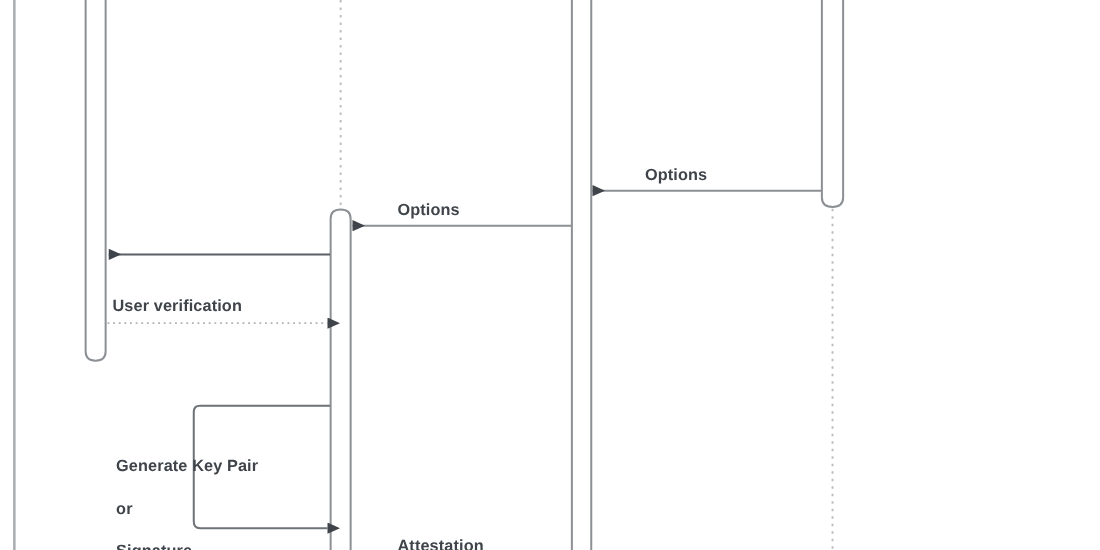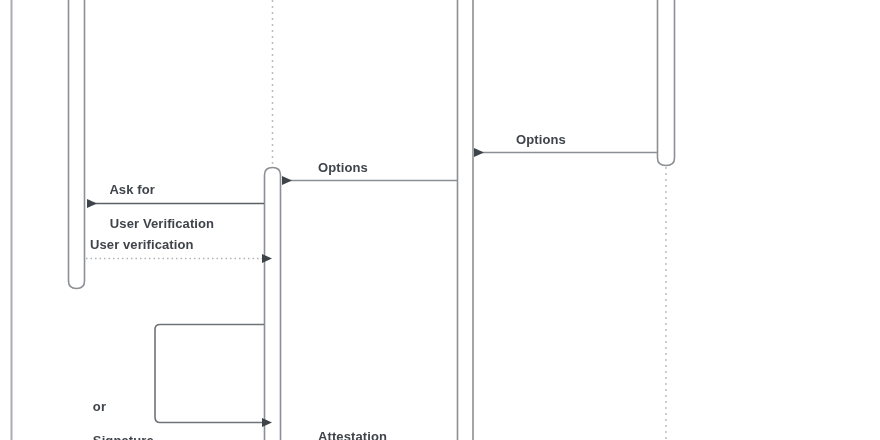--- a/index.html
+++ b/index.html
@@ -83,28 +83,24 @@
 
     <path d="M 264,324.5 L 160,324.5 Q 155,324.5 155,329.5 L 155,417 Q 155,422.5 160,422.5 L 262,422.5" fill="none" stroke="#6e7378" stroke-width="1.6" marker-end="url(#arrow-right)"></path>
 
     <line x1="281" y1="452.5" x2="456" y2="452.5" stroke="#8c8f94" stroke-width="1.6" marker-end="url(#arrow-right)"></line>
   </svg>
 
   <div class="msg-label" style="left:516px; top:131px; width:100px;">Options</div>
 
   <div class="msg-label" style="left:318px; top:159px; width:100px;">Options</div>
 
-  <div class="msg-label" style="left:95px; top:164px; width:160px;">
-    <span>Ask for</span><br>
-    <span>User Verification</span>
-  </div>
 
   <div class="msg-label" style="left:90px; top:236px; width:150px;">User verification</div>
 
   <div class="msg-label" style="left:78px; top:347px; width:160px;">
-    <br>
+    <span>Generate Key Pair</span><br>
     <span>or</span><br>
     <span>Signature</span>
   </div>
 
   <div class="msg-label" style="left:318px; top:428px; width:100px;">Attestation</div>
 
 </div>
 
 </body></html>

